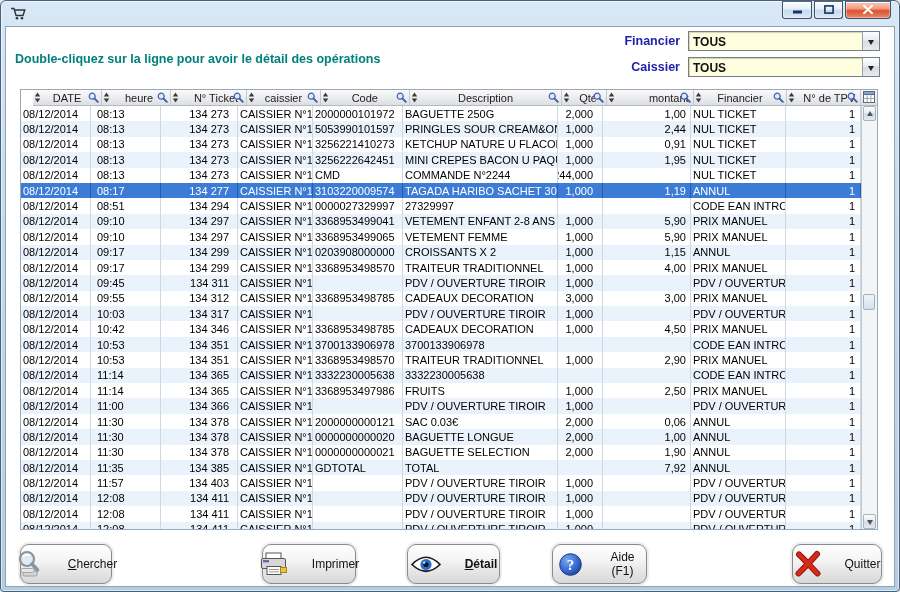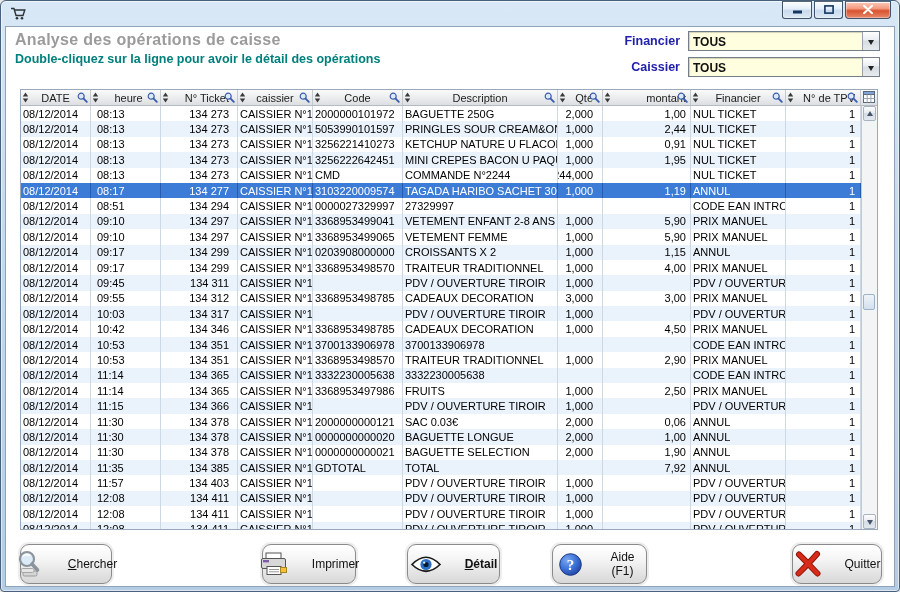--- a/index.html
+++ b/index.html
@@ -62,21 +62,21 @@
     background:linear-gradient(#fefefe,#eaeef2 45%,#d6dce2 50%,#e7ebef);
     display:flex; align-items:center; justify-content:center;
   }
   .combo-arrow { width:0; height:0; border:3.5px solid transparent; border-top:5px solid #222; margin-top:5px; }
   
   .grid {
     position:absolute; left:14px; top:62px; width:858px; height:441px;
     border:1px solid #9aa9ba; background:#fff; overflow:hidden;
   }
   .thead {
-    position:absolute; top:0; left:0; right:0; height:16px; display:flex;
+    position:absolute; top:0; left:12px; right:0; height:16px; display:flex;
     background:linear-gradient(#fafafa,#ebecee 55%,#dcdee1);
     border-bottom:1px solid #b3bcc5;
   }
   .hcell {
     position:relative; display:flex; align-items:center; justify-content:center;
     border-right:1px solid #c3c9d0; font-size:11px; color:#1c1c1c;
     overflow:hidden; white-space:nowrap; cursor:pointer;
   }
   .hcell .sort { position:absolute; left:1px; top:2px; }
   .hcell .mag { position:absolute; right:2px; top:2px; }
@@ -162,21 +162,20 @@
           <span class="icon">
             <svg width="12" height="9" viewBox="0 0 12 9">
               <path d="M2 0.8 L10 8.2 M10 0.8 L2 8.2" stroke="#ffffff" stroke-width="2" stroke-linecap="round"></path>
             </svg>
           </span>
         </div>
       </div>
   </div>
 
   <div class="client">
-    <div class="app-title">Analyse des opérations de caisse</div>
     <div class="app-subtitle">Double-cliquez sur la ligne pour avoir le détail des opérations</div>
 
     <div id="filters">
         <div class="filter f0">
           <span class="filter-label">Financier</span>
           <div class="combo">
             <span class="combo-text">TOUS</span>
             <span class="combo-btn">
               <span class="combo-arrow"></span>
             </span>
@@ -539,21 +538,21 @@
             <span class="tcell c3">CAISSIER N°1</span>
             <span class="tcell c4">3368953497986</span>
             <span class="tcell c5">FRUITS</span>
             <span class="tcell c6">1,000</span>
             <span class="tcell c7">2,50</span>
             <span class="tcell c8">PRIX MANUEL</span>
             <span class="tcell c9">1</span>
           </div>
           <div class="trow">
             <span class="tcell c0">08/12/2014</span>
-            <span class="tcell c1">11:15</span>
+            <span class="tcell c1">11:00</span>
             <span class="tcell c2">134 366</span>
             <span class="tcell c3">CAISSIER N°1</span>
             <span class="tcell c4"></span>
             <span class="tcell c5">PDV / OUVERTURE TIROIR</span>
             <span class="tcell c6">1,000</span>
             <span class="tcell c7"></span>
             <span class="tcell c8">PDV / OUVERTURI</span>
             <span class="tcell c9">1</span>
           </div>
           <div class="trow">

